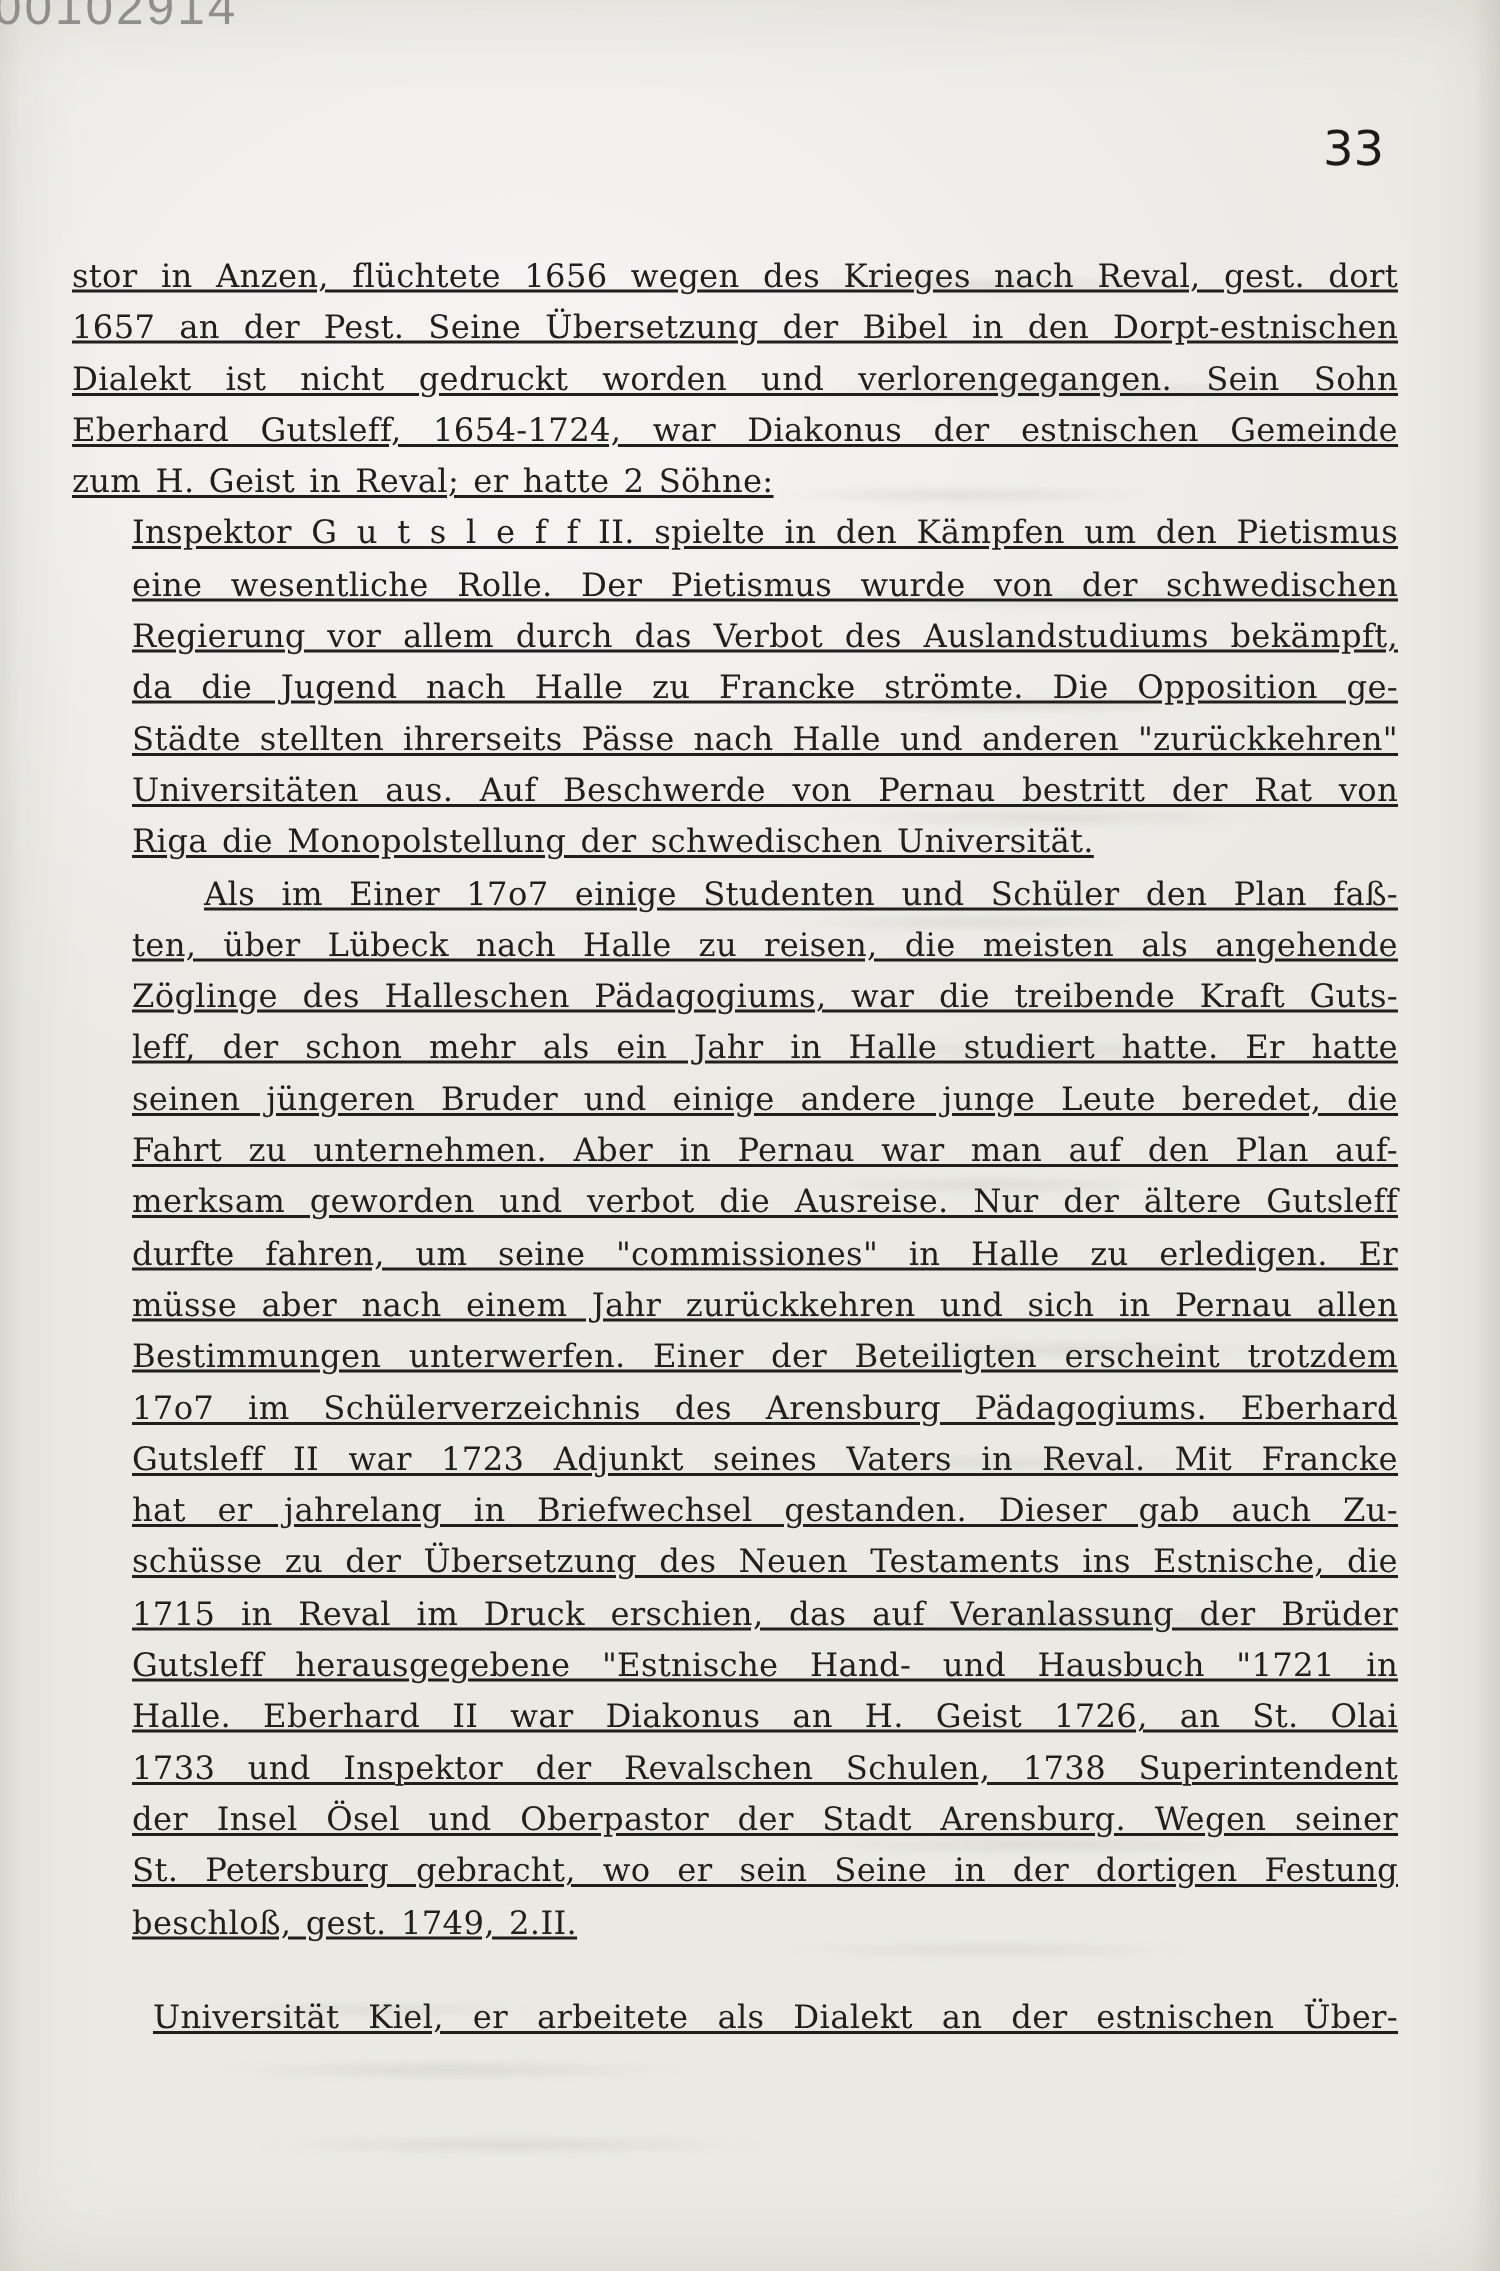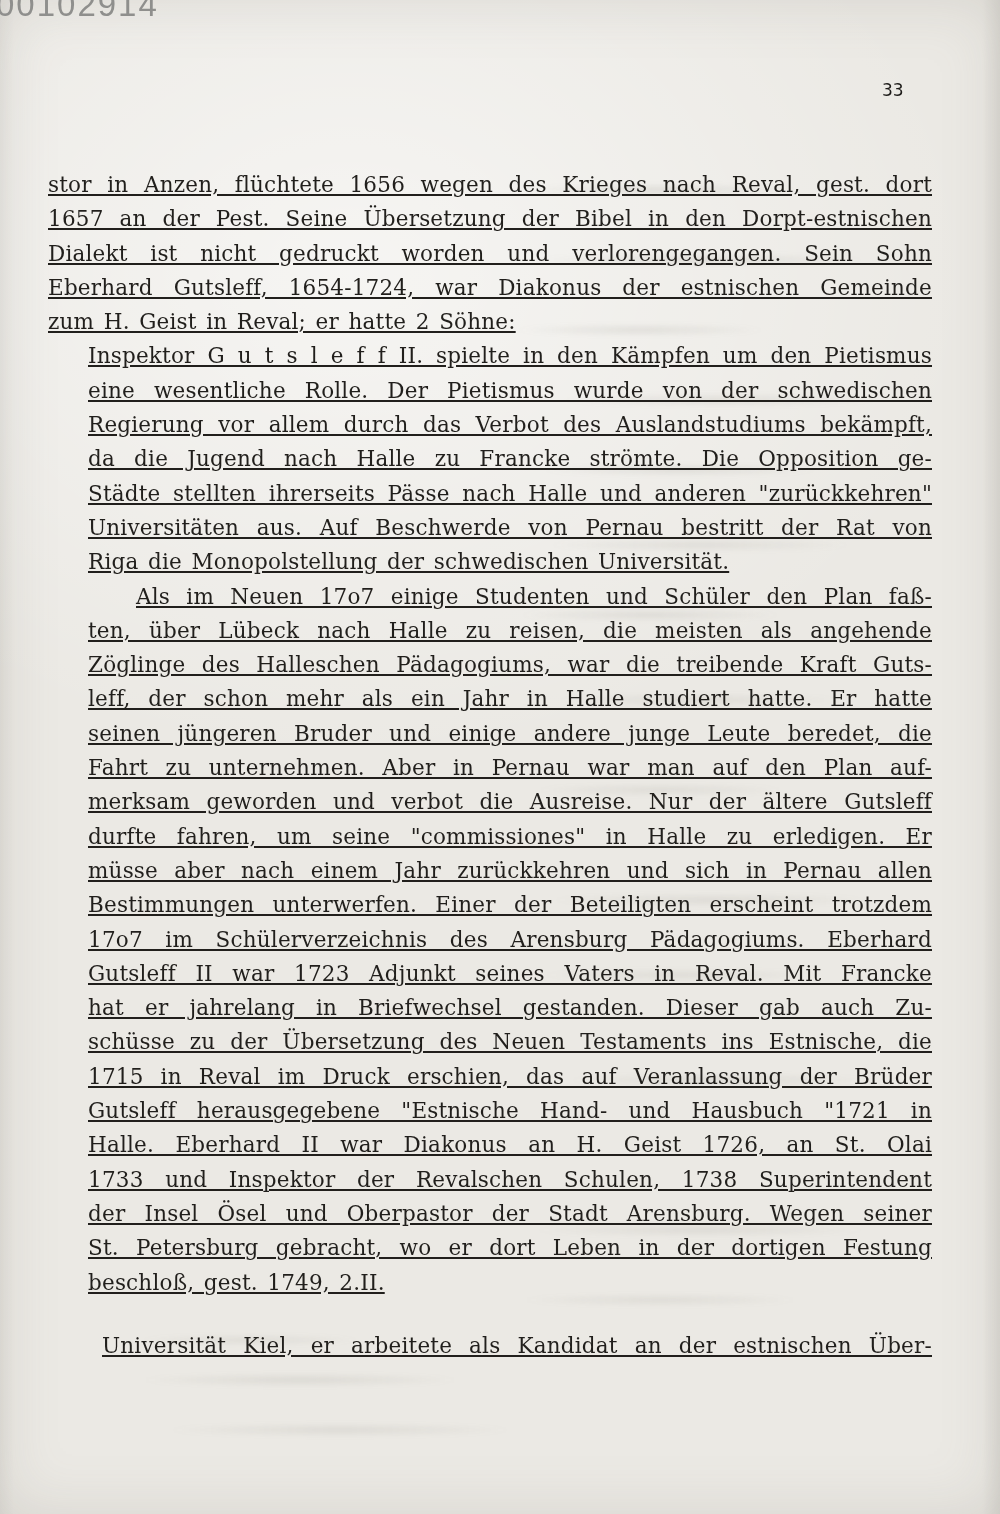--- a/index.html
+++ b/index.html
@@ -54,21 +54,21 @@
     font-size: 33px;
     font-weight: 400;
     letter-spacing: 2px;
     color: #8f8f8d;
   }
   .page-number {
     position: absolute;
     top: 80px;
     left: 882px;
     font-family: "DejaVu Sans", sans-serif;
-    font-size: 17px;
+    font-size: 32px;
     color: #1d1b19;
   }
   .text-block {
     position: absolute;
     top: 168px;
     left: 48px;
     width: 884px;
     font-size: 21.5px;
     line-height: 34.3px;
     letter-spacing: 0.2px;
@@ -107,39 +107,39 @@
       <div class="para block">
         <div class="line">Inspektor G u t s l e f f II. spielte in den Kämpfen um den Pietismus</div>
         <div class="line">eine wesentliche Rolle. Der Pietismus wurde von der schwedischen</div>
         <div class="line">Regierung vor allem durch das Verbot des Auslandstudiums bekämpft,</div>
         <div class="line">da die Jugend nach Halle zu Francke strömte. Die Opposition ge-</div>
         <div class="line">Städte stellten ihrerseits Pässe nach Halle und anderen "zurückkehren"</div>
         <div class="line">Universitäten aus. Auf Beschwerde von Pernau bestritt der Rat von</div>
         <div class="line last">Riga die Monopolstellung der schwedischen Universität.</div>
       </div>
       <div class="para block">
-        <div class="line first-indent">Als im Neuen 17o7 einige Studenten und Schüler den Plan faß-</div>
+        <div class="line first-indent">Als im Einer 17o7 einige Studenten und Schüler den Plan faß-</div>
         <div class="line">ten, über Lübeck nach Halle zu reisen, die meisten als angehende</div>
         <div class="line">Zöglinge des Halleschen Pädagogiums, war die treibende Kraft Guts-</div>
         <div class="line">leff, der schon mehr als ein Jahr in Halle studiert hatte. Er hatte</div>
         <div class="line">seinen jüngeren Bruder und einige andere junge Leute beredet, die</div>
         <div class="line">Fahrt zu unternehmen. Aber in Pernau war man auf den Plan auf-</div>
         <div class="line">merksam geworden und verbot die Ausreise. Nur der ältere Gutsleff</div>
         <div class="line">durfte fahren, um seine "commissiones" in Halle zu erledigen. Er</div>
         <div class="line">müsse aber nach einem Jahr zurückkehren und sich in Pernau allen</div>
         <div class="line">Bestimmungen unterwerfen. Einer der Beteiligten erscheint trotzdem</div>
         <div class="line">17o7 im Schülerverzeichnis des Arensburg Pädagogiums. Eberhard</div>
         <div class="line">Gutsleff II war 1723 Adjunkt seines Vaters in Reval. Mit Francke</div>
         <div class="line">hat er jahrelang in Briefwechsel gestanden. Dieser gab auch Zu-</div>
         <div class="line">schüsse zu der Übersetzung des Neuen Testaments ins Estnische, die</div>
         <div class="line">1715 in Reval im Druck erschien, das auf Veranlassung der Brüder</div>
         <div class="line">Gutsleff herausgegebene "Estnische Hand- und Hausbuch "1721 in</div>
         <div class="line">Halle. Eberhard II war Diakonus an H. Geist 1726, an St. Olai</div>
         <div class="line">1733 und Inspektor der Revalschen Schulen, 1738 Superintendent</div>
         <div class="line">der Insel Ösel und Oberpastor der Stadt Arensburg. Wegen seiner</div>
-        <div class="line">St. Petersburg gebracht, wo er dort Leben in der dortigen Festung</div>
+        <div class="line">St. Petersburg gebracht, wo er sein Seine in der dortigen Festung</div>
         <div class="line last">beschloß, gest. 1749, 2.II.</div>
       </div>
       <div class="para block-deep gap">
-        <div class="line">Universität Kiel, er arbeitete als Kandidat an der estnischen Über-</div>
+        <div class="line">Universität Kiel, er arbeitete als Dialekt an der estnischen Über-</div>
       </div>
     </div>
 </div>
 
 </body></html>

